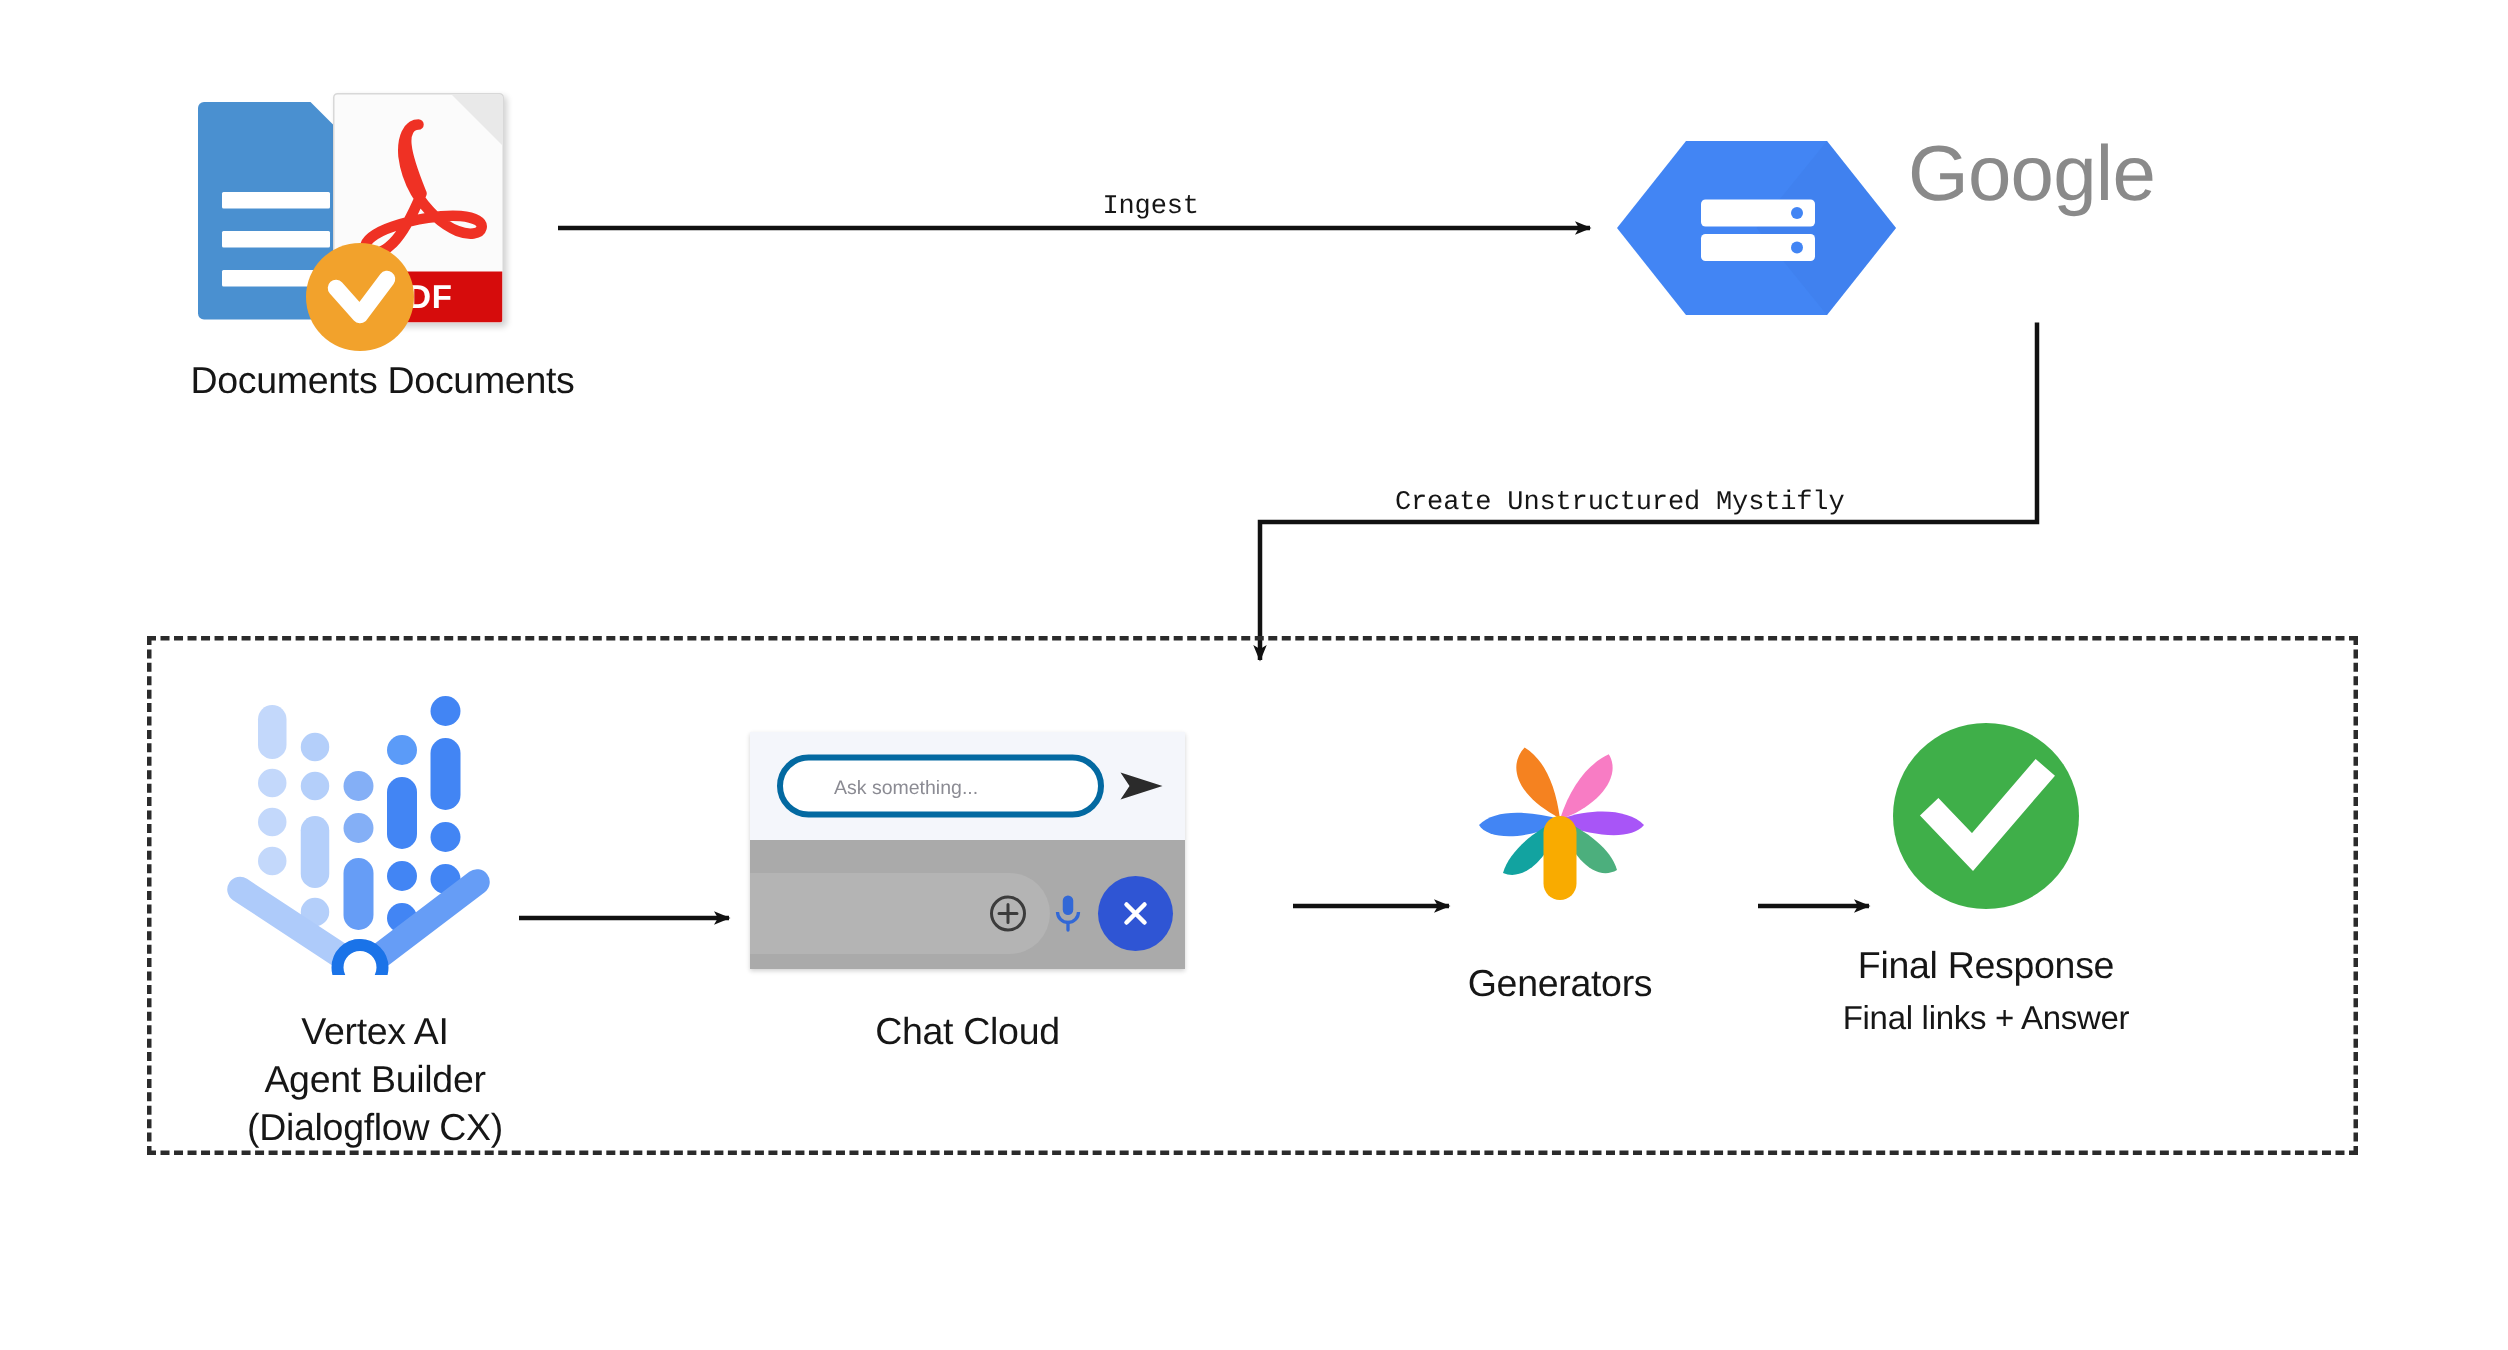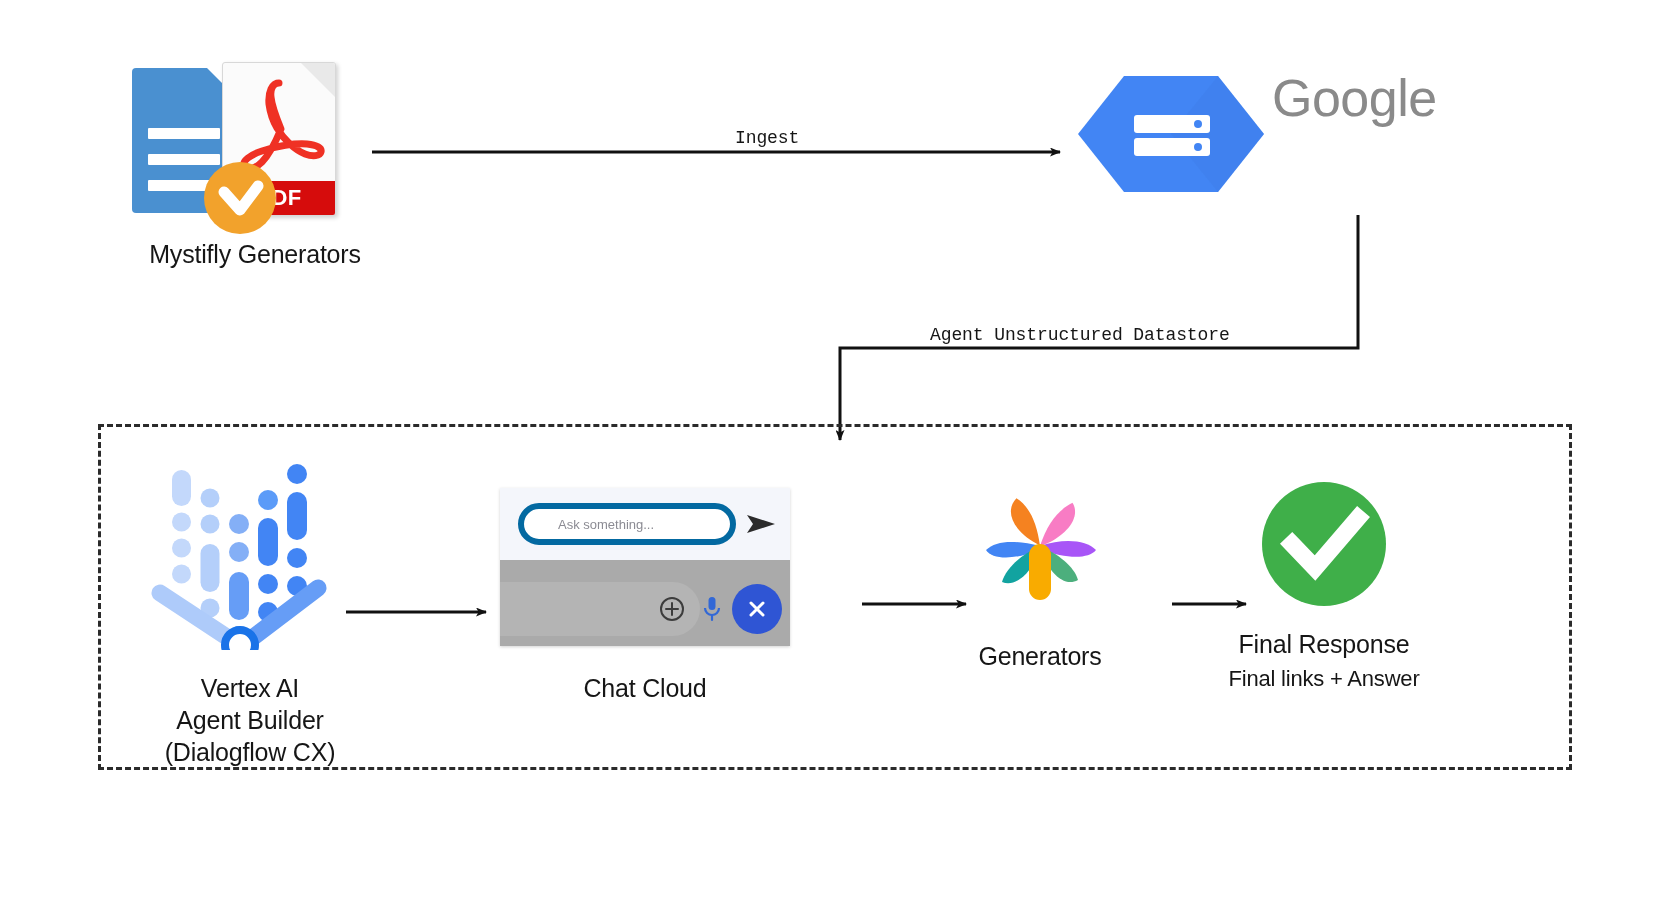--- a/index.html
+++ b/index.html
@@ -103,21 +103,21 @@
   }
   .check-badge {
     position: absolute;
     left: 76px; top: 100px;
     width: 72px; height: 72px;
     background: #f2a22c;
     border-radius: 50%;
   }
 
   
-  #gcs { left: 1076px; top: 64px; width: 400px; height: 140px; text-decoration: underline; }
+  #gcs { left: 1076px; top: 82px; width: 400px; height: 140px; text-decoration: underline; }
   #gcs-wordmark {
     position: absolute;
     left: 196px; top: 8px;
     font-family: "Liberation Sans", sans-serif;
     color: #8a8a8a;
     line-height: 1.0;
   }
   #gcs-wordmark .g1 { font-size: 52px; letter-spacing: -0.5px; display:block; }
   #gcs-wordmark .g2 { font-size: 44px; letter-spacing: -0.3px; display:block; margin-top: 8px; }
 
@@ -143,21 +143,21 @@
     background: #f4f6fb;
     display: flex;
     align-items: center;
     padding: 0 8px 0 18px;
     box-sizing: border-box;
   }
   #chat-input {
     flex: 1;
     height: 42px;
     background: #ffffff;
-    border: 6px solid #0369a1;
+    border: 4px solid #0369a1;
     border-radius: 21px;
     display: flex;
     align-items: center;
     padding-left: 34px;
     box-sizing: border-box;
     color: #8b8b93;
     font-size: 13px;
     font-family: "Liberation Sans", sans-serif;
   }
   #chat-bottom {
@@ -221,21 +221,21 @@
 
   <line x1="346" y1="612" x2="486" y2="612" stroke="#111111" stroke-width="3" marker-end="url(#arrowhead)"></line>
 
   <line x1="862" y1="604" x2="966" y2="604" stroke="#111111" stroke-width="3" marker-end="url(#arrowhead)"></line>
 
   <line x1="1172" y1="604" x2="1246" y2="604" stroke="#111111" stroke-width="3" marker-end="url(#arrowhead)"></line>
 </svg>
 
 <div class="edge-label" style="left:730px; top:128px;">Ingest</div>
 
-<div class="edge-label" style="left:925px; top:325px;">Agent Unstructured Datastore</div>
+<div class="edge-label" style="left:925px; top:325px;">Create Unstructured Mystifly</div>
 
 <div class="abs" id="docs-icon">
   <div class="doc-blue">
     <div class="fold"></div>
     <div class="line" style="top:60px;"></div>
     <div class="line" style="top:86px;"></div>
     <div class="line" style="top:112px;"></div>
   </div>
   <div class="doc-pdf">
     <div class="corner"></div>
@@ -245,21 +245,21 @@
                c-1 4 -8 5 -16 2 c-10 -4 -21 -14 -28 -26 c-4 -7 -7 -16 -8 -24 c-1 -12 3 -21 10 -21 z" fill="none" stroke="#ef3124" stroke-width="7" stroke-linejoin="round" stroke-linecap="round"></path>
     </svg>
     <div class="pdfband">PDF</div>
   </div>
   <div class="check-badge">
     <svg width="72" height="72" viewBox="0 0 72 72">
       <path d="M20 30 L36 48 L54 24" fill="none" stroke="#ffffff" stroke-width="11" stroke-linecap="round" stroke-linejoin="round"></path>
     </svg>
   </div>
 </div>
-<div class="node-label" style="left:100px; top:238px; width:310px;">Mystifly Generators</div>
+<div class="node-label" style="left:100px; top:238px; width:310px;">Documents Documents</div>
 
 <div class="abs" id="gcs">
   <svg width="190" height="140" viewBox="0 0 190 140">
     <polygon points="48,12 142,12 188,70 142,128 48,128 2,70" fill="#4285f4"></polygon>
     <polygon points="142,12 188,70 142,128 95,70" fill="#3b7ae4" opacity="0.35"></polygon>
     <rect x="58" y="51" width="76" height="18" rx="3" fill="#ffffff"></rect>
     <rect x="58" y="74" width="76" height="18" rx="3" fill="#ffffff"></rect>
     <circle cx="122" cy="60" r="4" fill="#4285f4"></circle>
     <circle cx="122" cy="83" r="4" fill="#4285f4"></circle>
   </svg>

